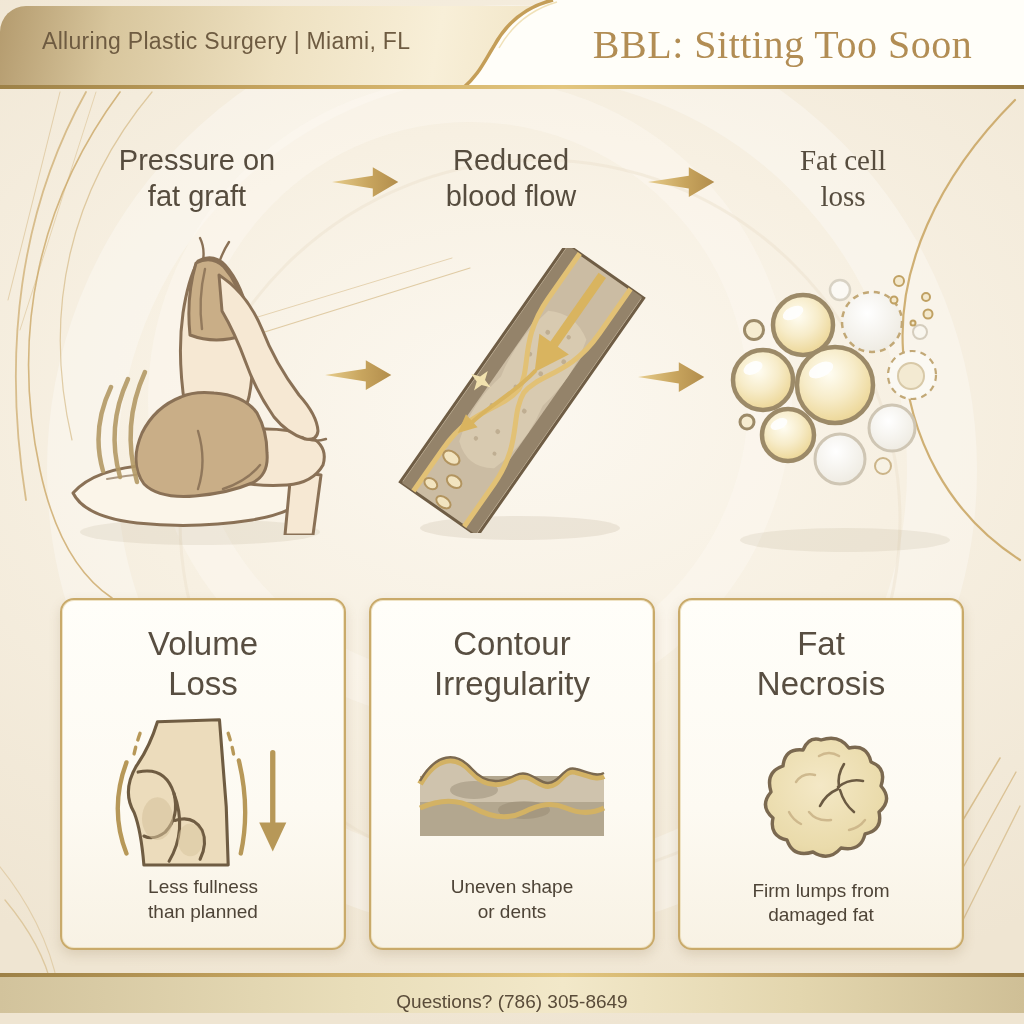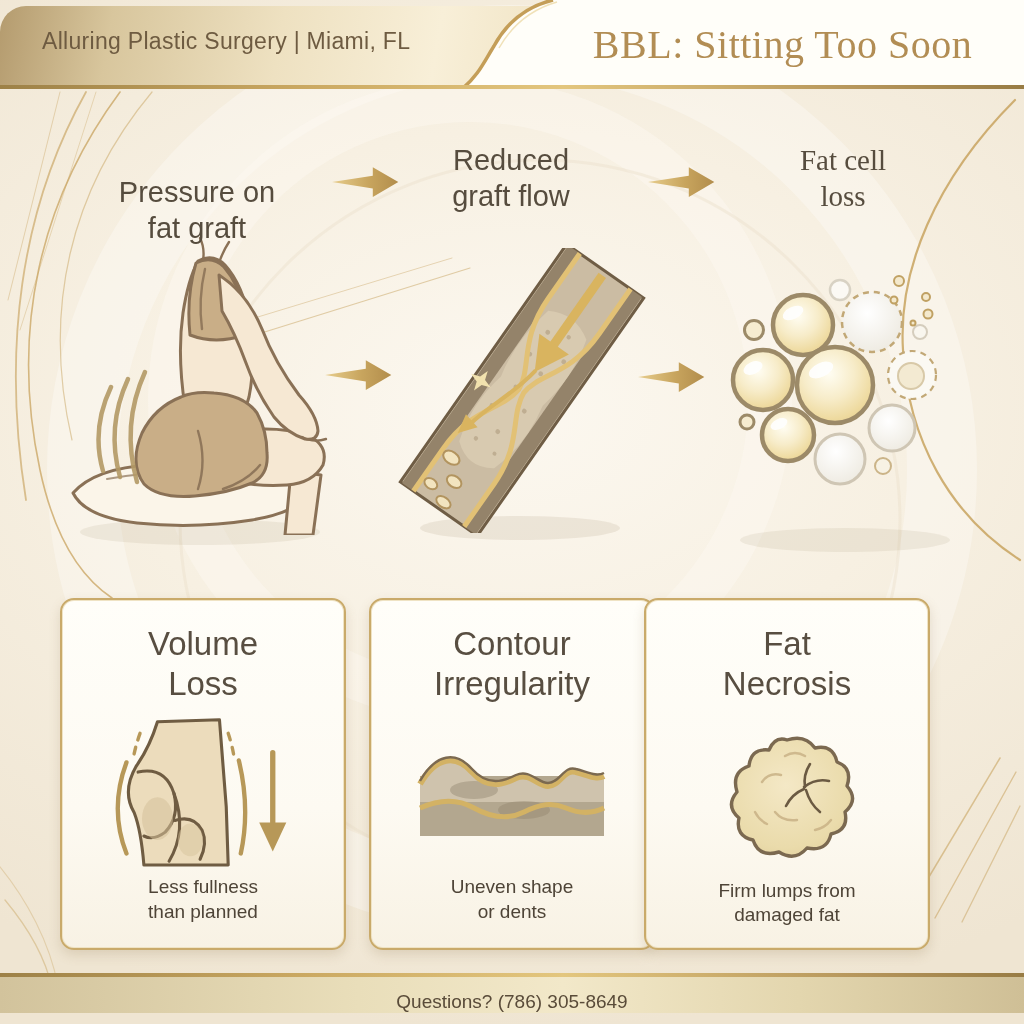--- a/index.html
+++ b/index.html
@@ -30,35 +30,35 @@
     position:absolute;left:0;top:85px;width:1024px;height:4px;
     background:linear-gradient(90deg,#9d8147,#cba962 30%,#e3c67e 55%,#b4945a 85%,#987c44);
   }
   .gold-rule.footer-rule{top:0;}
 
   
   .step{
     position:absolute;top:143px;text-align:center;z-index:4;
     font-size:29px;line-height:1.24;color:#564c3e;
   }
-  #step1{left:67px;width:260px;margin-top:32px;}
+  #step1{left:67px;width:260px;}
   #step2{left:391px;width:240px;}
   #step3{left:733px;width:220px;font-family:Liberation Serif, serif;}
 
   .arrow{position:absolute;z-index:4;}
 
   
   .card{
     position:absolute;top:598px;width:286px;height:352px;box-sizing:border-box;
     border-radius:14px;border:2.5px solid #c9aa6a;
     background:linear-gradient(180deg,#fffef9 0%,#fdfaf2 60%,#f8f2e4 100%);
     box-shadow:0 5px 12px rgba(140,115,75,.20), inset 0 0 0 1px #efe3c4;
     display:flex;flex-direction:column;align-items:center;z-index:4;
   }
-  #card1{left:60px;} #card2{left:369px;gap:27px;} #card3{left:644px;gap:7px;}
+  #card1{left:60px;} #card2{left:369px;gap:27px;} #card3{left:678px;gap:7px;}
   .card-title{margin-top:24px;text-align:center;font-size:33px;line-height:1.22;color:#584e41;}
   .card-icon{flex:1;display:flex;align-items:center;justify-content:center;}
   .card-caption{margin-bottom:24px;text-align:center;font-size:19px;line-height:1.28;color:#4e4437;}
 
   
   #footer{
     position:absolute;left:0;top:973px;width:1024px;height:40px;z-index:6;
     background:linear-gradient(90deg,#d2c39c 0%,#e9deba 35%,#f2e8c9 55%,#e3d6ae 78%,#cfbf96 100%);
   }
   .footer-text{
@@ -139,21 +139,21 @@
     <div class="main-title">BBL: Sitting Too Soon</div>
     <div class="gold-rule"></div>
   </div>
 
   <div class="step" id="step1">
     <span>Pressure on</span><br>
     <span>fat graft</span>
   </div>
   <div class="step" id="step2">
     <span>Reduced</span><br>
-    <span>graft flow</span>
+    <span>blood flow</span>
   </div>
   <div class="step" id="step3">
     <span>Fat cell</span><br>
     <span>loss</span>
   </div>
 
   <svg class="arrow" style="left:332px;top:161px" width="68" height="42">
       <use href="#goldArrow"></use>
     </svg>
   <svg class="arrow" style="left:648px;top:161px" width="68" height="42">

